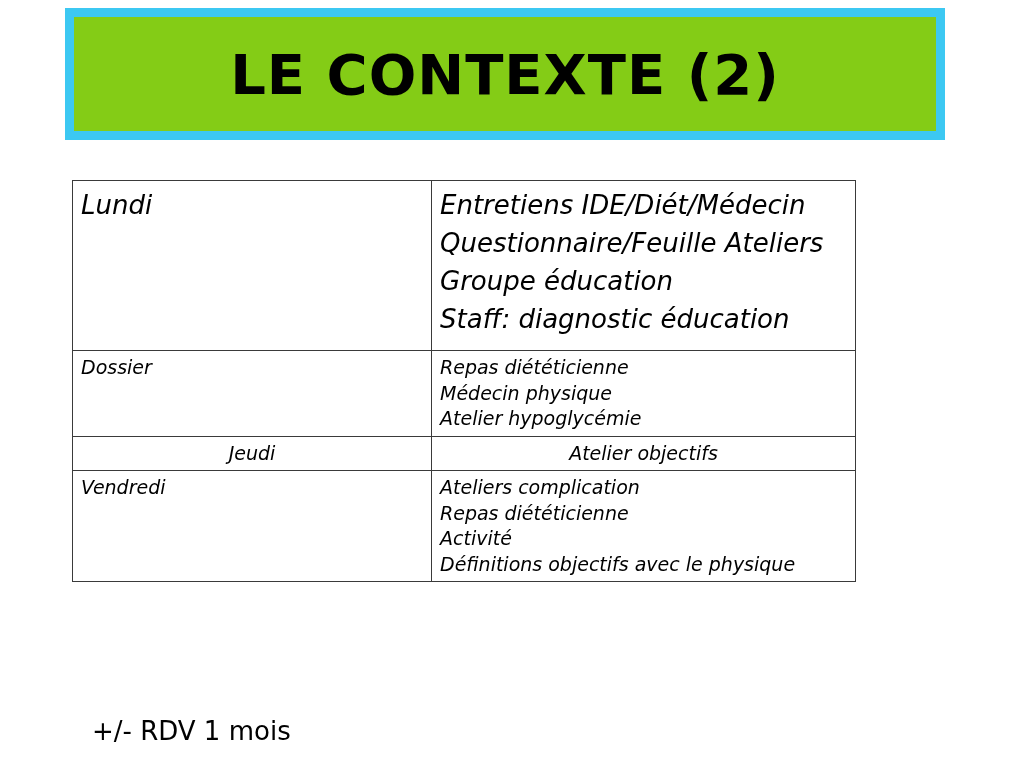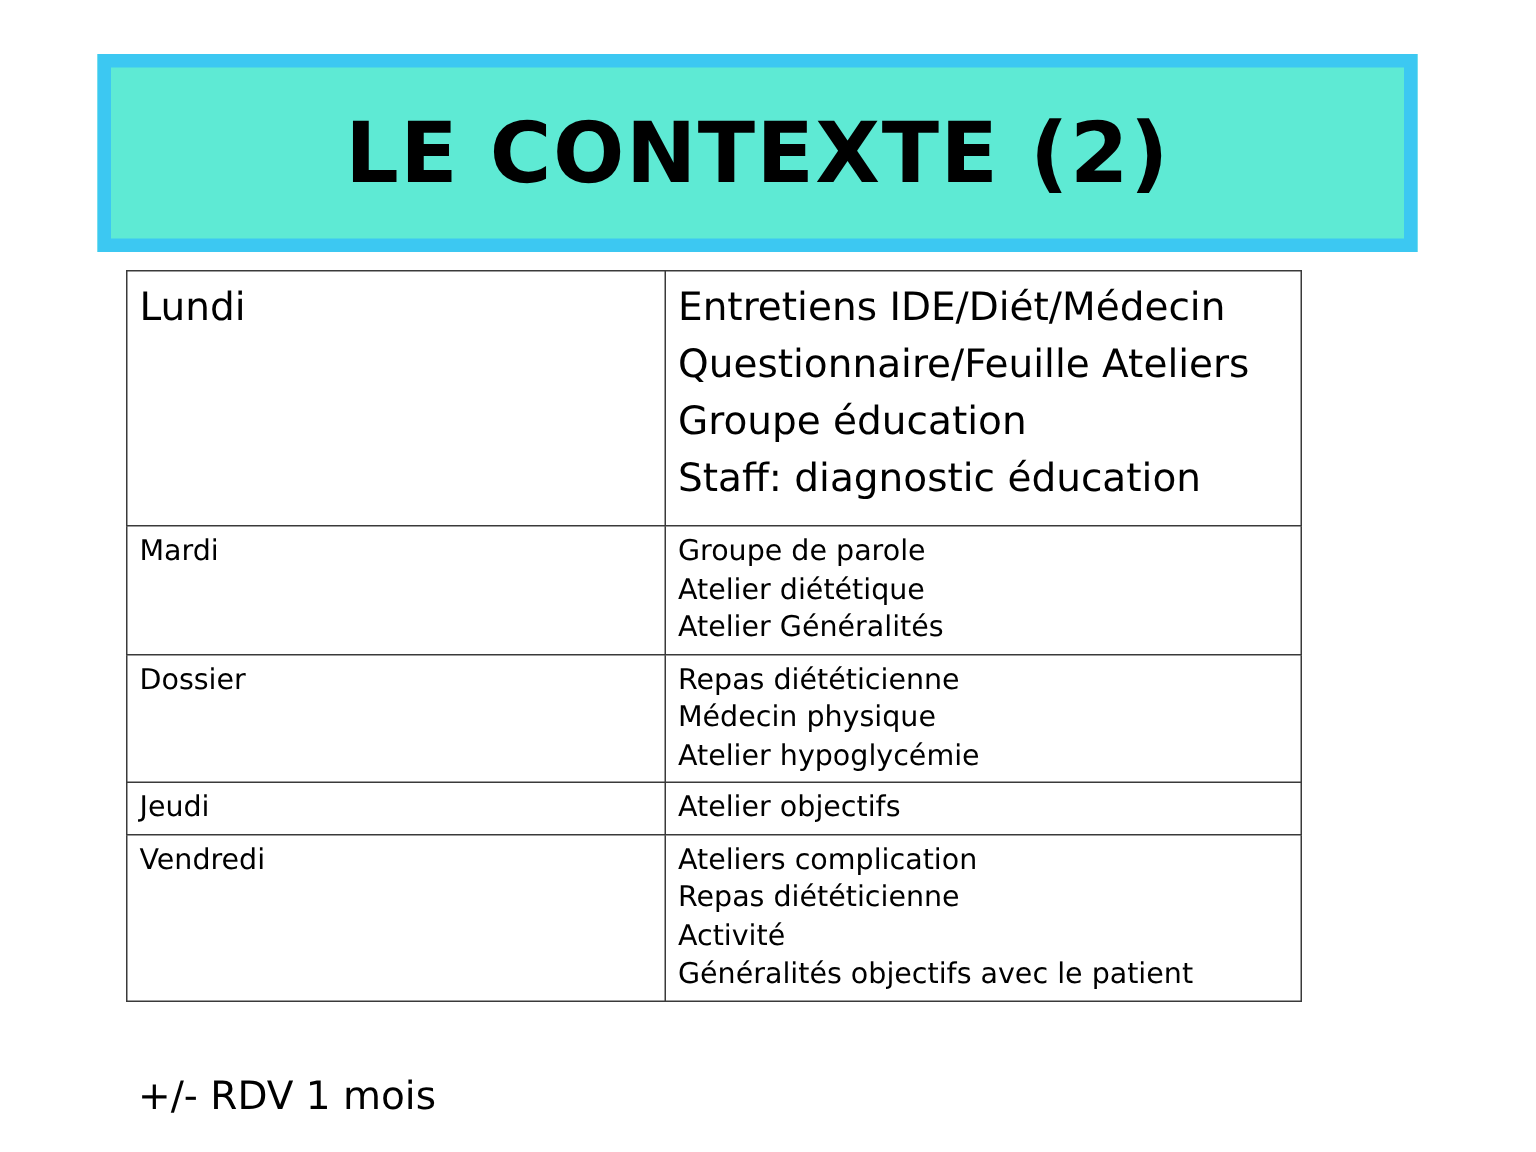--- a/index.html
+++ b/index.html
@@ -14,51 +14,51 @@
     position: absolute;
     left: 0; top: 0;
     width: 1024px; height: 768px;
     background: #ffffff;
   }
   .title-box {
     position: absolute;
     left: 65px; top: 8px;
     width: 880px; height: 132px;
     border: 9px solid var(--accent, #3cc8f2);
-    background: #5eead4;
+    background: #84cc16;
     display: flex;
     align-items: center;
     justify-content: center;
-    margin-top: 28px;
   }
   .title-text {
     font-size: 56px;
     font-weight: 600;
     letter-spacing: 1px;
     white-space: nowrap;
   }
   table.schedule {
     position: absolute;
-    left: 84px; top: 180px;
+    left: 72px; top: 180px;
     width: 783px;
     border-collapse: collapse;
     table-layout: fixed;
+    font-style: italic;
   }
   table.schedule td {
     border: 1.5px solid #3a3a3a;
     vertical-align: top;
     padding: 4px 8px;
     overflow: hidden;
   }
   col.day-col { width: 359px; }
   col.act-col { width: 424px; }
   tr.r0 { height: 170px; }
   tr.r1 { height: 78px; }
   tr.r2 { height: 80px; }
-  tr.r3 { height: 33px; }
+  tr.r3 { height: 33px; text-align: center; }
   tr.r4 { height: 109px; }
   tr.r0 td { font-size: 26px; line-height: 38px; padding-top: 5px; }
   tr.r1 td, tr.r2 td, tr.r3 td, tr.r4 td { font-size: 19px; line-height: 25.5px; }
   .footnote {
     position: absolute;
     left: 92px; top: 716px;
     font-size: 26px;
     font-weight: 500;
     white-space: nowrap;
   }
@@ -82,30 +82,20 @@
         <td>
           <div>Lundi</div>
         </td>
         <td>
           <div>Entretiens IDE/Diét/Médecin</div>
           <div>Questionnaire/Feuille Ateliers</div>
           <div>Groupe éducation</div>
           <div>Staff: diagnostic éducation</div>
         </td>
       </tr>
-      <tr class="r1">
-        <td>
-          <div>Mardi</div>
-        </td>
-        <td>
-          <div>Groupe de parole</div>
-          <div>Atelier diététique</div>
-          <div>Atelier Généralités</div>
-        </td>
-      </tr>
       <tr class="r2">
         <td>
           <div>Dossier</div>
         </td>
         <td>
           <div>Repas diététicienne</div>
           <div>Médecin physique</div>
           <div>Atelier hypoglycémie</div>
         </td>
       </tr>
@@ -118,21 +108,21 @@
         </td>
       </tr>
       <tr class="r4">
         <td>
           <div>Vendredi</div>
         </td>
         <td>
           <div>Ateliers complication</div>
           <div>Repas diététicienne</div>
           <div>Activité</div>
-          <div>Généralités objectifs avec le patient</div>
+          <div>Définitions objectifs avec le physique</div>
         </td>
       </tr>
     </tbody>
   </table>
 
   <div class="footnote">+/- RDV 1 mois</div>
 
 </div>
 
 </body></html>

